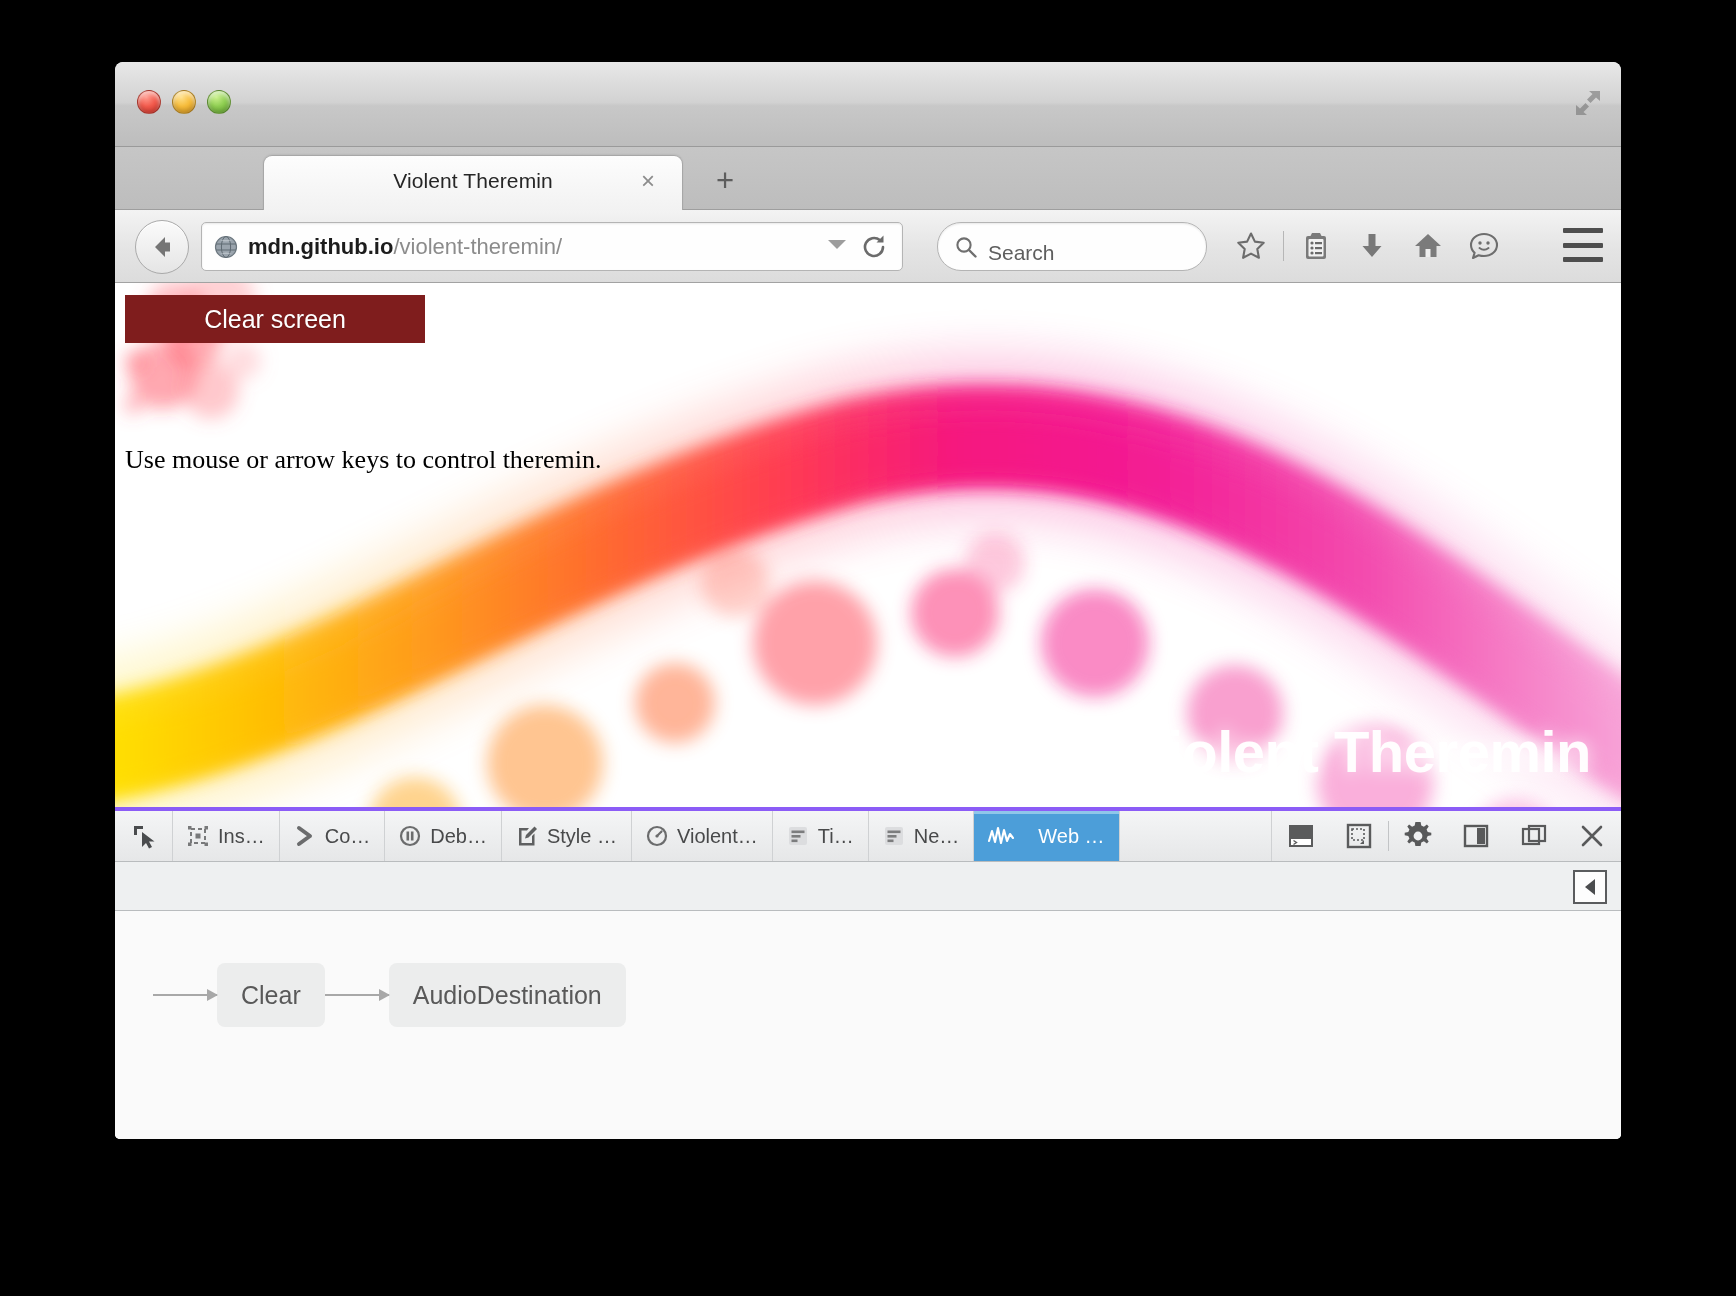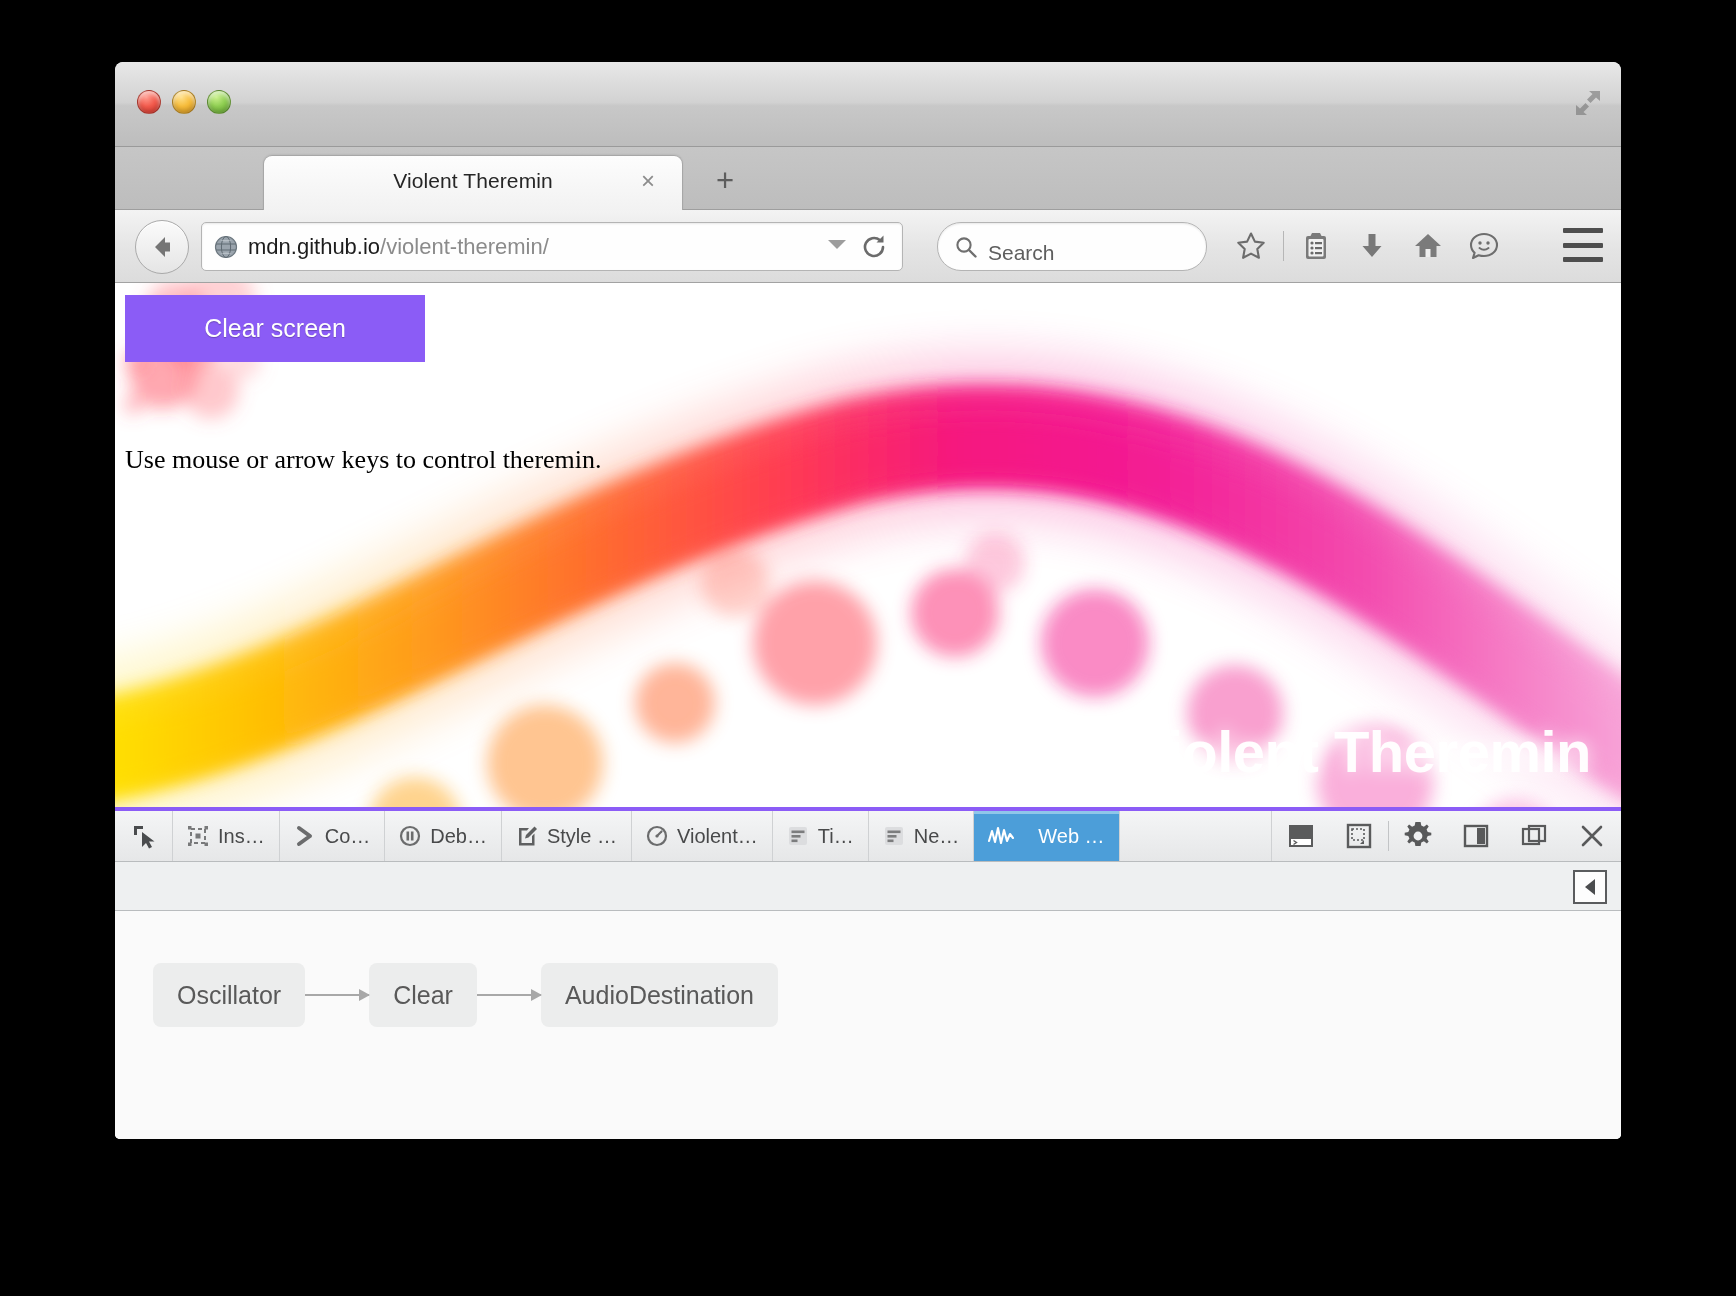--- a/index.html
+++ b/index.html
@@ -141,21 +141,21 @@
     display: flex; align-items: center;
   }
   .globe-icon { margin-left: 12px; width: 24px; height: 24px; flex: none; }
   .url-text {
     margin-left: 10px;
     font-size: 22px;
     color: #8b8b8b;
     white-space: nowrap;
     overflow: hidden;
   }
-  .url-text b { color: #1c1c1c; font-weight: 400; }
+  .url-text b { color: #1c1c1c; font-weight: 700; }
   .url-drop {
     position: absolute; right: 56px; top: 17px;
     width: 0; height: 0;
     border-left: 9px solid transparent;
     border-right: 9px solid transparent;
     border-top: 9px solid #9d9d9d;
     cursor: pointer;
   }
   .url-reload {
     position: absolute; right: 14px; top: 10px;
@@ -204,22 +204,22 @@
     overflow: hidden;
   }
   .canvas-art {
     position: absolute;
     left: 0; top: 0; right: 0; bottom: 0;
   }
   .ctrl-btn {
     position: absolute;
     left: 10px;
     width: 300px;
-    height: 67px;
-    background: #8b5cf6;
+    height: 48px;
+    background: #7f1d1d;
     color: #ffffff;
     font-size: 25px;
     display: flex; align-items: center; justify-content: center;
     text-shadow: 0 1px 1px rgba(0,0,0,0.25);
     cursor: pointer;
     border: none;
     font-family: "Liberation Sans", sans-serif;
   }
   #btn-clear { top: 12px; }
   #btn-mute  { top: 82px; }
@@ -645,21 +645,20 @@
       </div>
 
       <div class="dt-subbar">
         <div class="collapse-btn">
             <i></i>
           </div>
       </div>
 
       <div class="dt-body">
         <div class="graph">
-          <div class="node">Oscillator</div>
           <div class="edge"></div>
           <div class="node">Clear</div>
           <div class="edge"></div>
           <div class="node">AudioDestination</div>
         </div>
       </div>
 
     </div>
   </div>
 </div>

